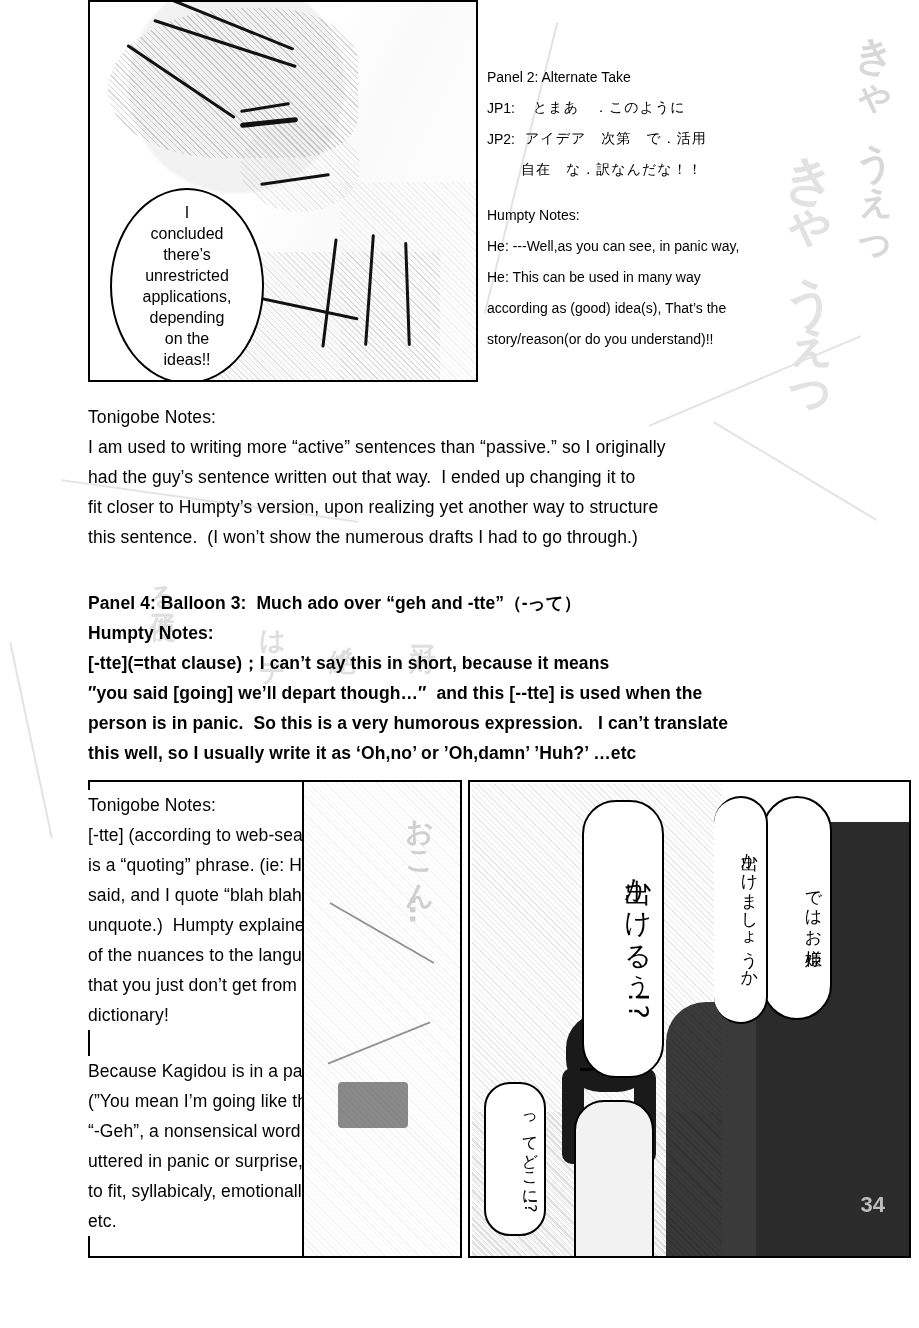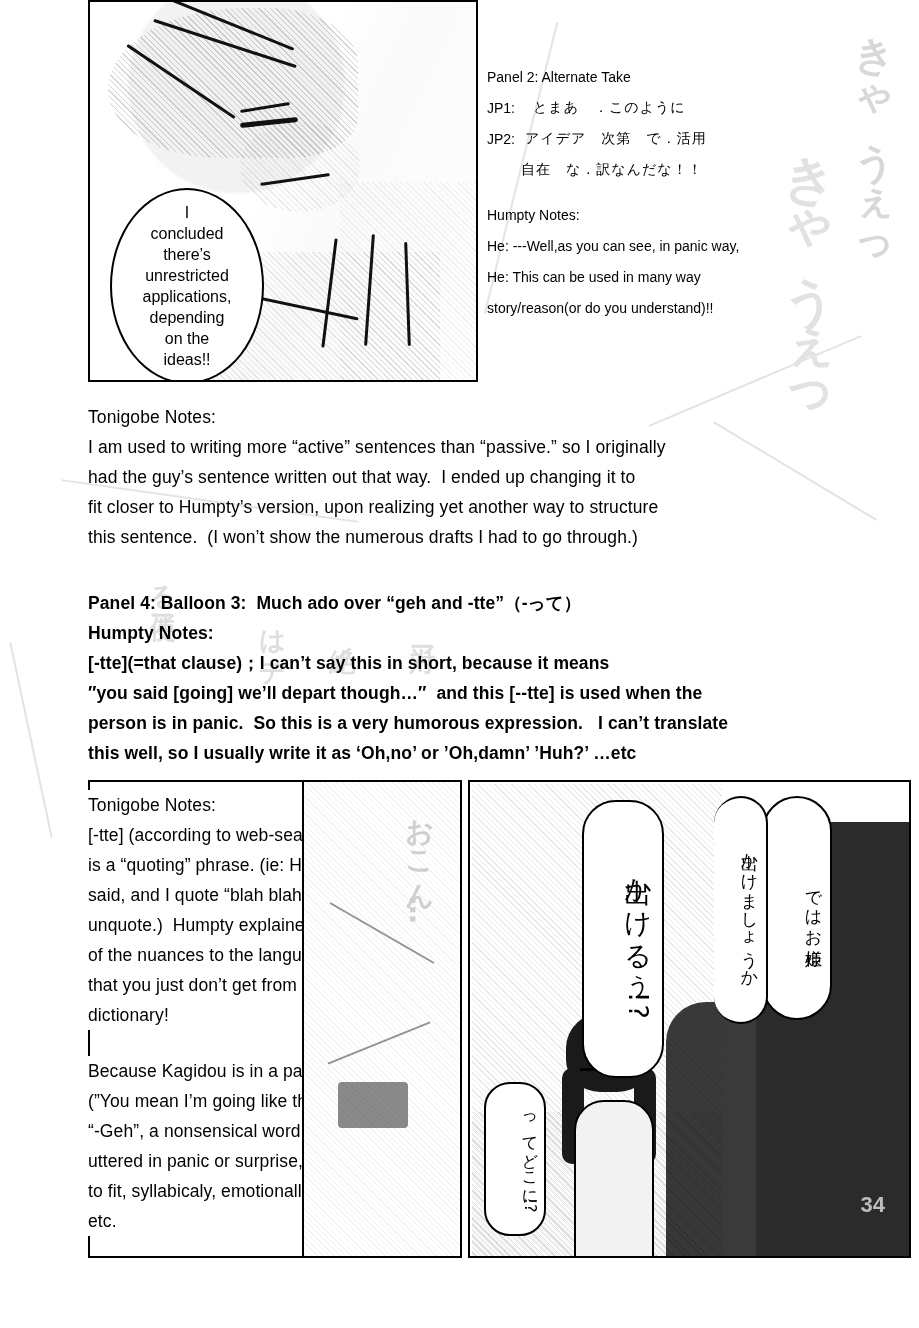--- a/index.html
+++ b/index.html
@@ -175,20 +175,21 @@
   </div>
   <div class="line" style="display:flex; gap:10px;">
     <span>JP2:</span>
     <span class="jp indent-jp">アイデア　次第　で．活用</span>
   </div>
   <div class="line jp indent-jp" style="padding-left:34px;">自在　な．訳なんだな！！</div>
   <div class="line" style="height:14px;"></div>
   <div class="line">Humpty Notes:</div>
   <div class="line">He: ---Well,as you can see, in panic way,</div>
   <div class="line">He: This can be used in many way</div>
+  <div class="line">according as (good) idea(s),  That’s the</div>
   <div class="line">story/reason(or do you understand)!!</div>
 </div>
 
 <div class="abs" id="tonigobe-1">
   <div class="note-text">Tonigobe Notes:</div>
   <div class="note-text">I am used to writing more “active” sentences than “passive.” so I originally
 had the guy’s sentence written out that way.  I ended up changing it to
 fit closer to Humpty’s version, upon realizing yet another way to structure
 this sentence.  (I won’t show the numerous drafts I had to go through.)</div>
 </div>

